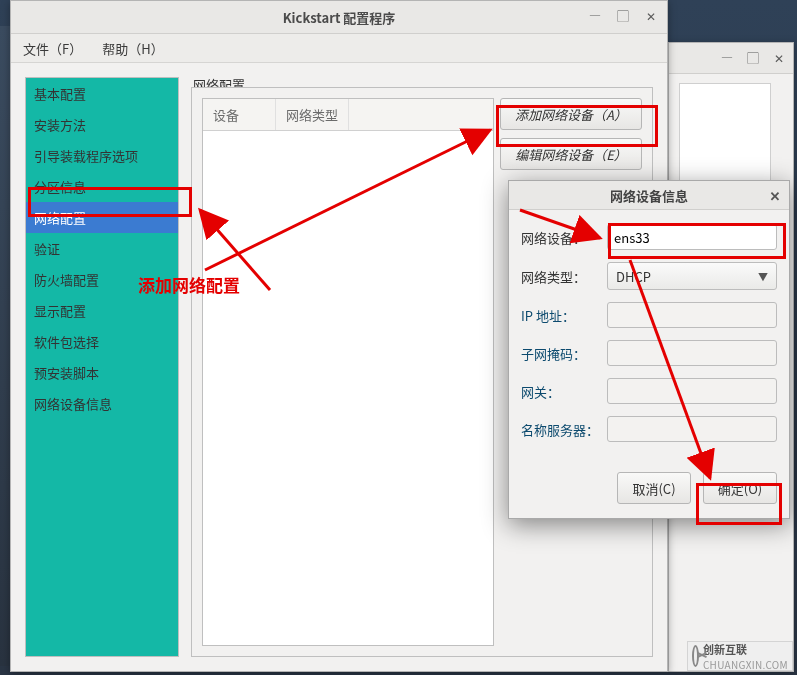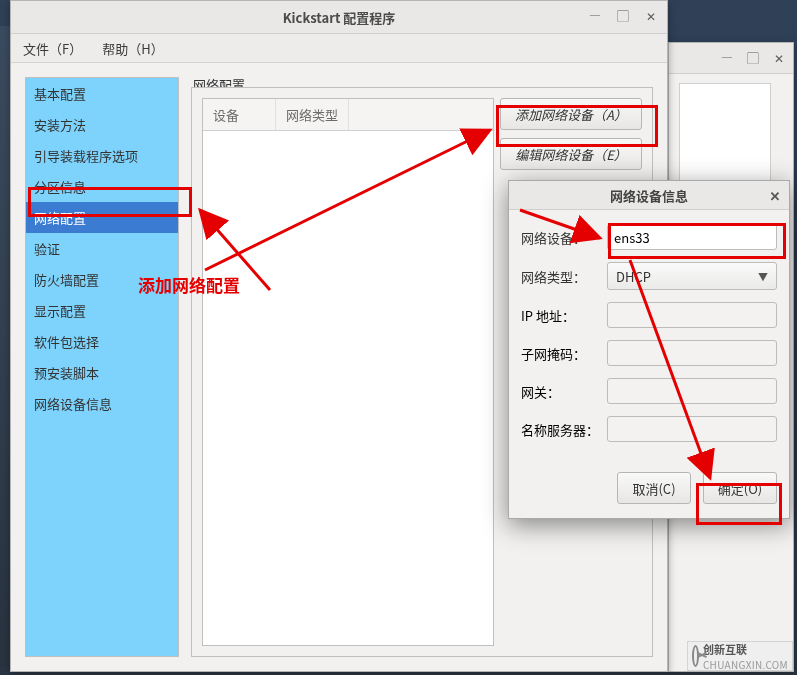--- a/index.html
+++ b/index.html
@@ -8,21 +8,21 @@
   .leftfrag{position:absolute;left:0;top:26px;width:12px;height:640px;background:linear-gradient(#3b4c60,#293340);border-right:1px solid #1c2430;}
   
   .mainwin{position:absolute;left:10px;top:0;width:656px;height:670px;background:#f2f1f0;border:1px solid #b4b4b4;box-shadow:0 2px 8px rgba(0,0,0,.35);}
   .titlebar{height:32px;background:#e9e8e6;border-bottom:1px solid #d0cfcd;display:flex;align-items:center;justify-content:center;position:relative;}
   .titlebar .t{font-weight:600;color:#4b4b4b;}
   .winbtns{position:absolute;right:8px;top:6px;display:flex;gap:12px;}
   .winbtn{width:16px;height:16px;display:flex;align-items:center;justify-content:center;color:#5a5a5a;font-size:12px;cursor:pointer;}
   .menubar{height:28px;background:#edecea;border-bottom:1px solid #d6d5d3;display:flex;align-items:center;padding:0 8px;gap:12px;color:#3a3a3a;}
   .menubar span{padding:2px 4px;}
   .body{position:absolute;left:0;top:62px;right:0;bottom:0;display:flex;padding:14px;gap:12px;}
-  .sidepanel{width:152px;background:#7dd3fc;border:1px solid #bfbfbf;overflow:auto;}
+  .sidepanel{width:152px;background:#14b8a6;border:1px solid #bfbfbf;overflow:auto;}
   .sideitem{padding:6px 8px;color:#333;cursor:default;white-space:nowrap;}
   .sideitem.sel{background:#3b7bd1;color:#fff;}
   .contentarea{flex:1;position:relative;}
   .fieldset-title{position:absolute;left:2px;top:-2px;font-size:13px;color:#333;}
   .content-inner{position:absolute;left:0;top:10px;right:0;bottom:0;border:1px solid #bfbfbf;background:#f2f1f0;padding:10px;display:flex;gap:6px;justify-content:space-between;}
   .tablebox{flex:1;background:#fff;border:1px solid #bfbfbf;}
   .thdr{display:flex;border-bottom:1px solid #d0d0d0;background:#f5f4f2;}
   .thdr div{padding:6px 10px;color:#6b6b6b;border-right:1px solid #e0e0e0;}
   .thdr div:first-child{width:52px;}
   .btncol{width:142px;display:flex;flex-direction:column;gap:8px;}
@@ -32,21 +32,21 @@
   .bgtitle{height:30px;background:#e9e8e6;border-bottom:1px solid #d0cfcd;position:relative;}
   .bgtitle .winbtns{top:6px;right:6px;gap:10px;}
   .bgbody{position:absolute;left:10px;top:40px;width:90px;height:190px;background:#fff;border:1px solid #cfcfcf;}
   
   .dialog{position:absolute;left:508px;top:180px;width:280px;background:#f2f1f0;border:1px solid #a9a9a9;box-shadow:0 6px 24px rgba(0,0,0,.45);}
   .dtitle{height:28px;background:#e9e8e6;border-bottom:1px solid #d0cfcd;display:flex;align-items:center;justify-content:center;position:relative;font-weight:600;color:#434343;}
   .dclose{position:absolute;right:6px;top:5px;width:16px;height:16px;font-size:13px;color:#555;cursor:pointer;text-align:center;}
   .dbody{padding:14px 12px 10px 12px;}
   .row{display:flex;align-items:center;margin-bottom:12px;}
   .row label{width:86px;color:#333;}
-  .row.disabled label{color:#000000;}
+  .row.disabled label{color:#0c4a6e;}
   .row input[type=text]{flex:1;height:24px;border:1px solid #bcbcbc;border-radius:3px;padding:0 6px;background:#fff;font-family:inherit;font-size:13px;}
   .row.disabled input{background:#f3f2f0;color:#aaa;}
   .selectlike{flex:1;height:26px;border:1px solid #bcbcbc;border-radius:3px;background:linear-gradient(#fafafa,#eaeae8);display:flex;align-items:center;justify-content:space-between;padding:0 8px;cursor:pointer;}
   .selectlike .caret{font-size:10px;color:#555;}
   .dfooter{display:flex;justify-content:flex-end;gap:12px;padding:8px 12px 14px 12px;}
   .dbtn{min-width:72px;height:30px;border:1px solid #b6b6b6;border-radius:3px;background:linear-gradient(#f9f9f8,#e7e6e4);display:flex;align-items:center;justify-content:center;cursor:pointer;}
   
   .hl{position:absolute;border:3px solid #e40000;pointer-events:none;}
   .ann{position:absolute;color:#e40000;font-size:17px;font-weight:600;pointer-events:none;}
   svg.arrows{position:absolute;inset:0;pointer-events:none;}

